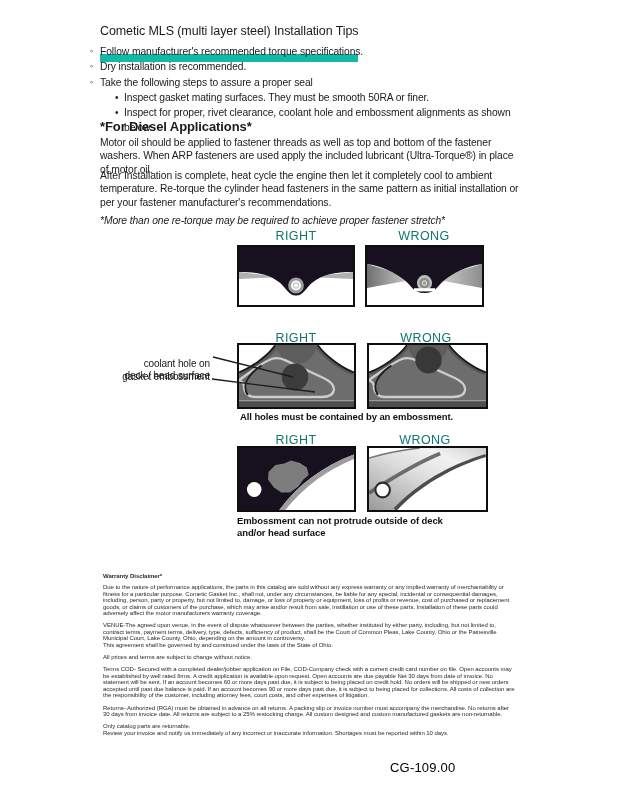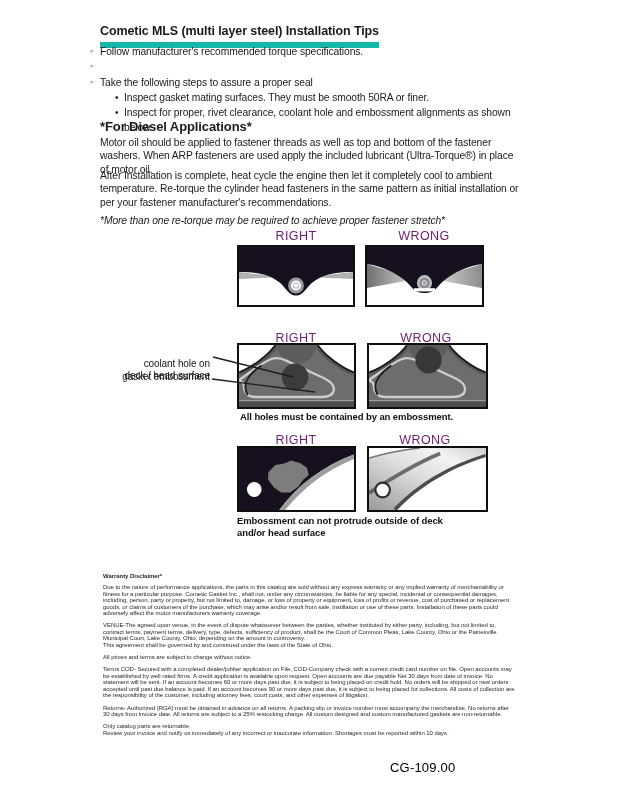--- a/index.html
+++ b/index.html
@@ -4,38 +4,38 @@
 <style>
   html,body { margin:0; padding:0; background:#e8e8e8; }
   .page {
     position:relative; width:618px; height:800px; margin:0 auto;
     background:#ffffff; overflow:hidden;
     font-family:"Liberation Sans", sans-serif; color:#1a1a1a;
   }
   .abs { position:absolute; }
 
   .doc-title {
-    left:100px; top:24px; font-size:12.5px; font-weight:bold;
-    letter-spacing:-0.1px; border-bottom:6px solid #14b8a6; padding-bottom:4px;
+    left:100px; top:24px; font-size:12.5px; font-weight:normal;
+    letter-spacing:-0.1px; border-bottom:8px solid #14b8a6; padding-bottom:16px;
     display:inline-block; white-space:nowrap;
   }
 
   .tips { left:90px; top:44px; width:450px; font-size:10.3px; line-height:15.3px; letter-spacing:-0.1px; }
   .tip { display:flex; }
   .tip .marker { width:10px; flex:none; font-size:9px; }
   .tip.sub { padding-left:25px; }
   .tip.sub .marker { width:9px; font-size:10px; }
 
   .diesel-heading { left:100px; top:119px; font-size:13px; font-weight:bold; letter-spacing:-0.1px; }
   .body-para { left:100px; width:424px; font-size:10.3px; line-height:13.3px; letter-spacing:-0.1px; }
   .p1 { top:136px; }
   .p2 { top:169px; }
   .p3 { top:214px;font-style:italic; }
 
-  .dg-label { font-size:12.5px; letter-spacing:0.4px; color:#701a75; width:70px; text-align:center; }
+  .dg-label { font-size:12.5px; letter-spacing:0.4px; color:#0f766e; width:70px; text-align:center; }
   .panel { position:absolute; border:2px solid #0e0e0e; background:#fff; line-height:0; }
   .panel svg { display:block; width:100%; height:100%; }
   .caption { font-weight:bold; font-size:9.5px; letter-spacing:-0.1px; line-height:11.5px; color:#111; }
 
   .callout { right:408px; width:150px; text-align:right; font-size:10px; line-height:11.5px; letter-spacing:-0.1px; color:#161616; }
   .co1 { top:358px; }
   .co2 { top:371px; }
 
   .fine-print { left:103px; top:573px; width:414px; font-size:6px; line-height:6.4px; letter-spacing:-0.05px; color:#2a2a2a; }
   .fine-print .fp-head { font-weight:bold; margin:0 0 5px 0; }
@@ -51,20 +51,21 @@
 
   <div class="abs doc-title">Cometic MLS (multi layer steel) Installation Tips</div>
 
   <div class="abs tips">
     <div class="tip">
       <span class="marker">◦</span>
       <span>Follow manufacturer's recommended torque specifications.</span>
     </div>
     <div class="tip">
       <span class="marker">◦</span>
+      <span>Dry installation is recommended.</span>
     </div>
     <div class="tip">
       <span class="marker">◦</span>
       <span>Take the following steps to assure a proper seal</span>
     </div>
     <div class="tip sub">
       <span class="marker">•</span>
       <span>Inspect gasket mating surfaces.  They must be smooth 50RA or finer.</span>
     </div>
     <div class="tip sub">

